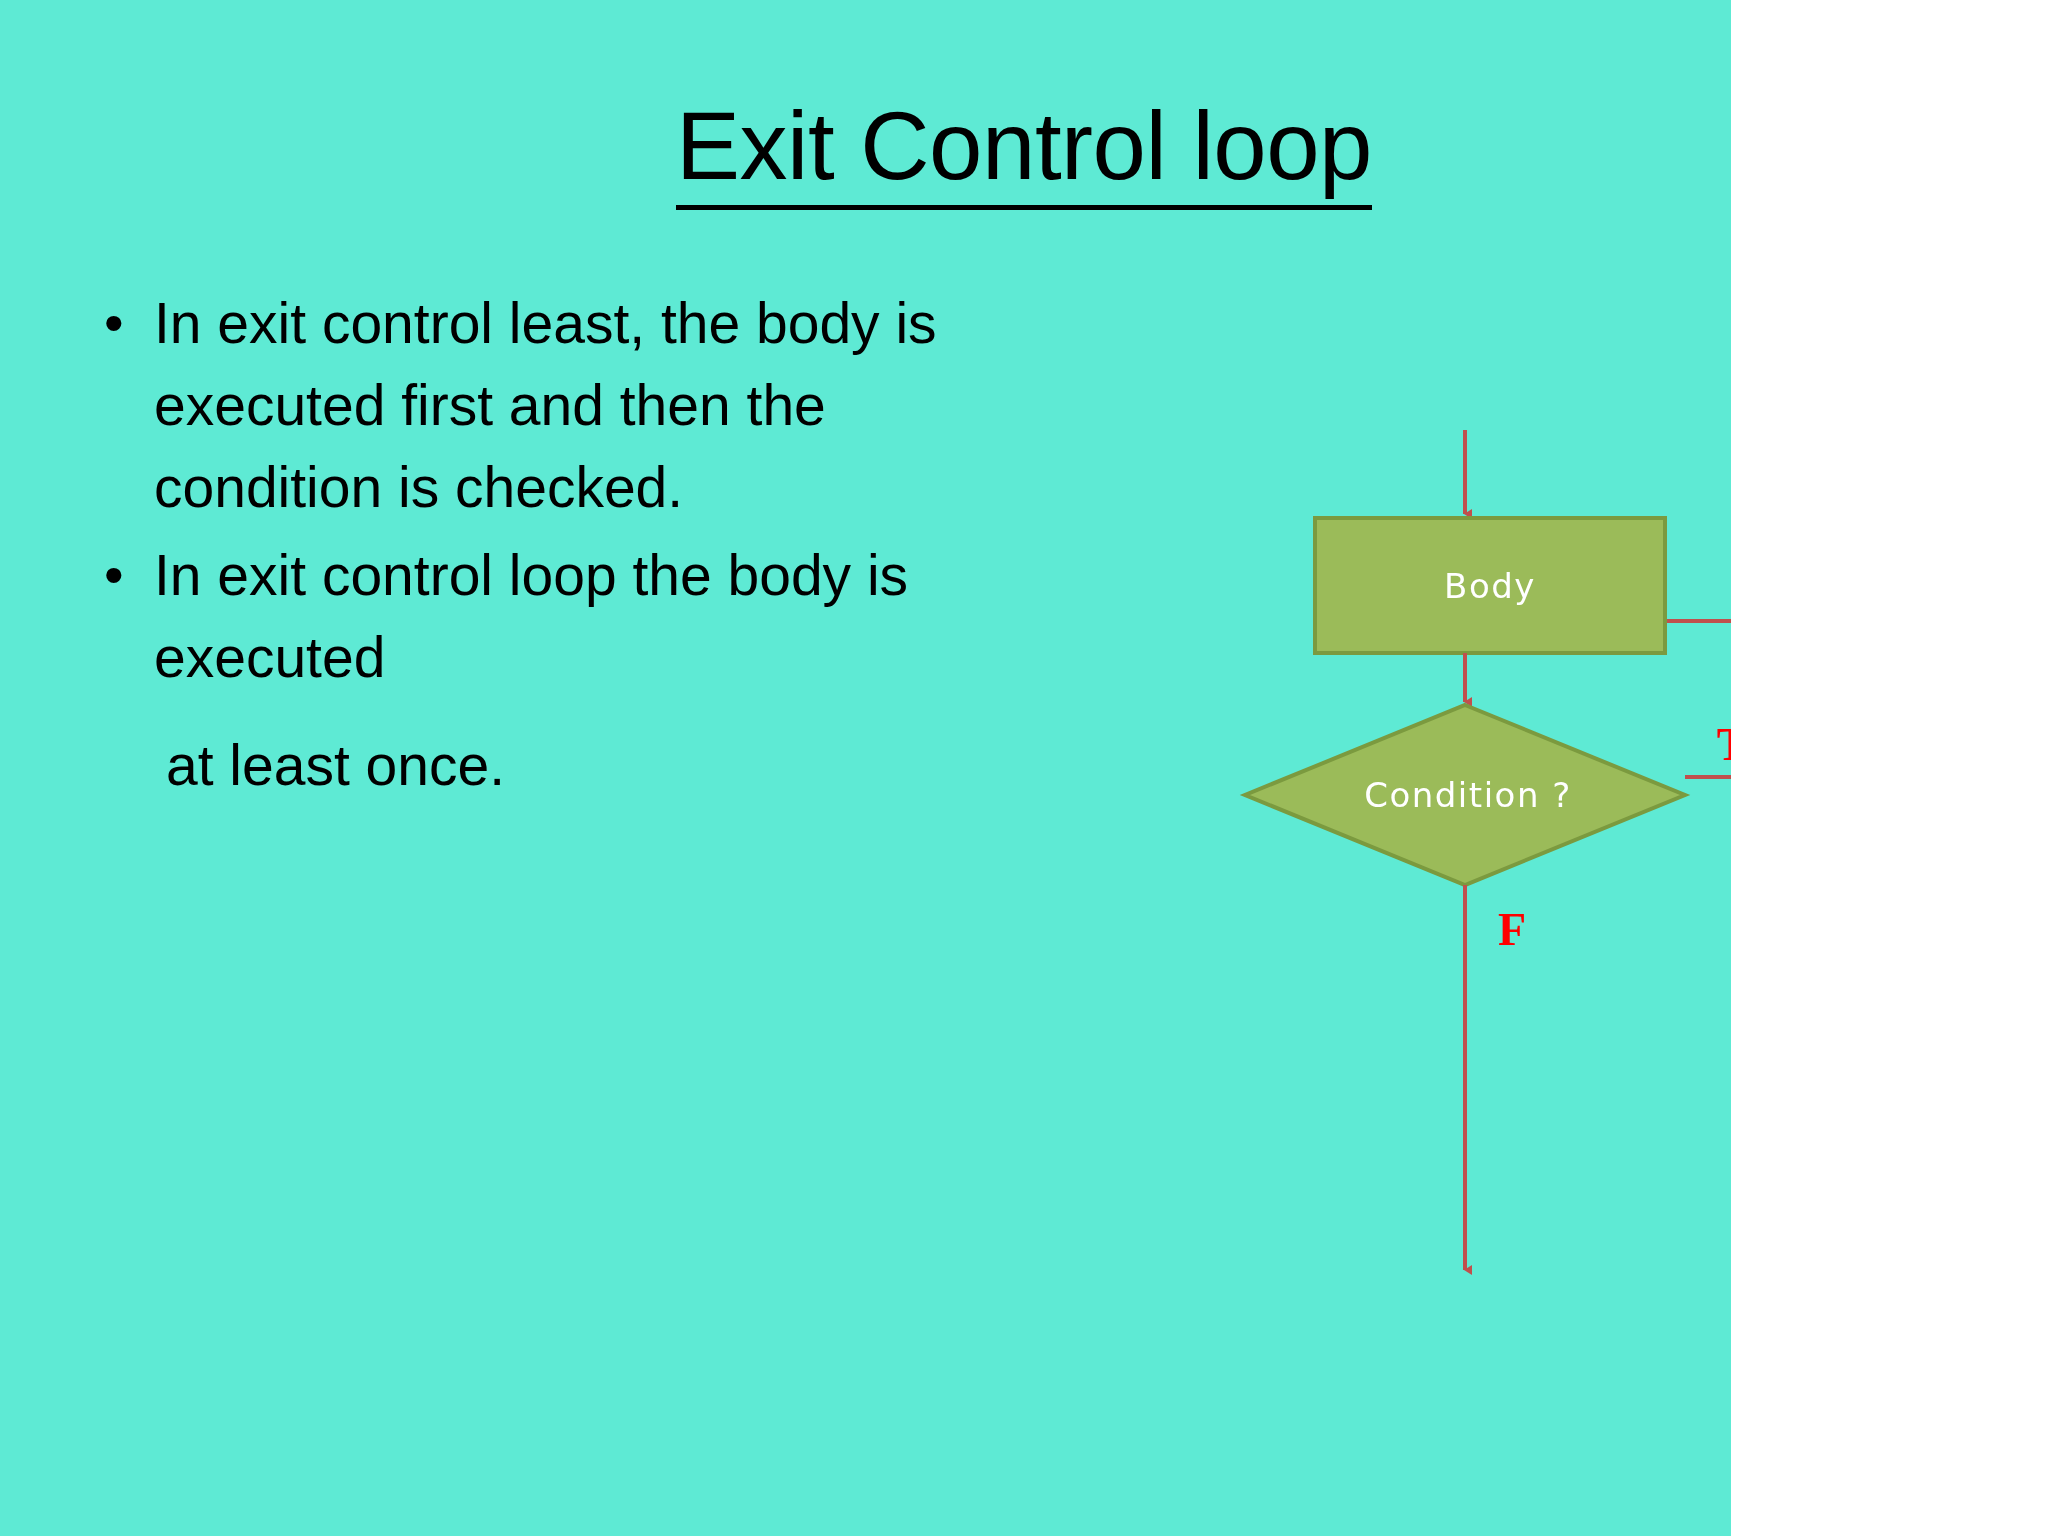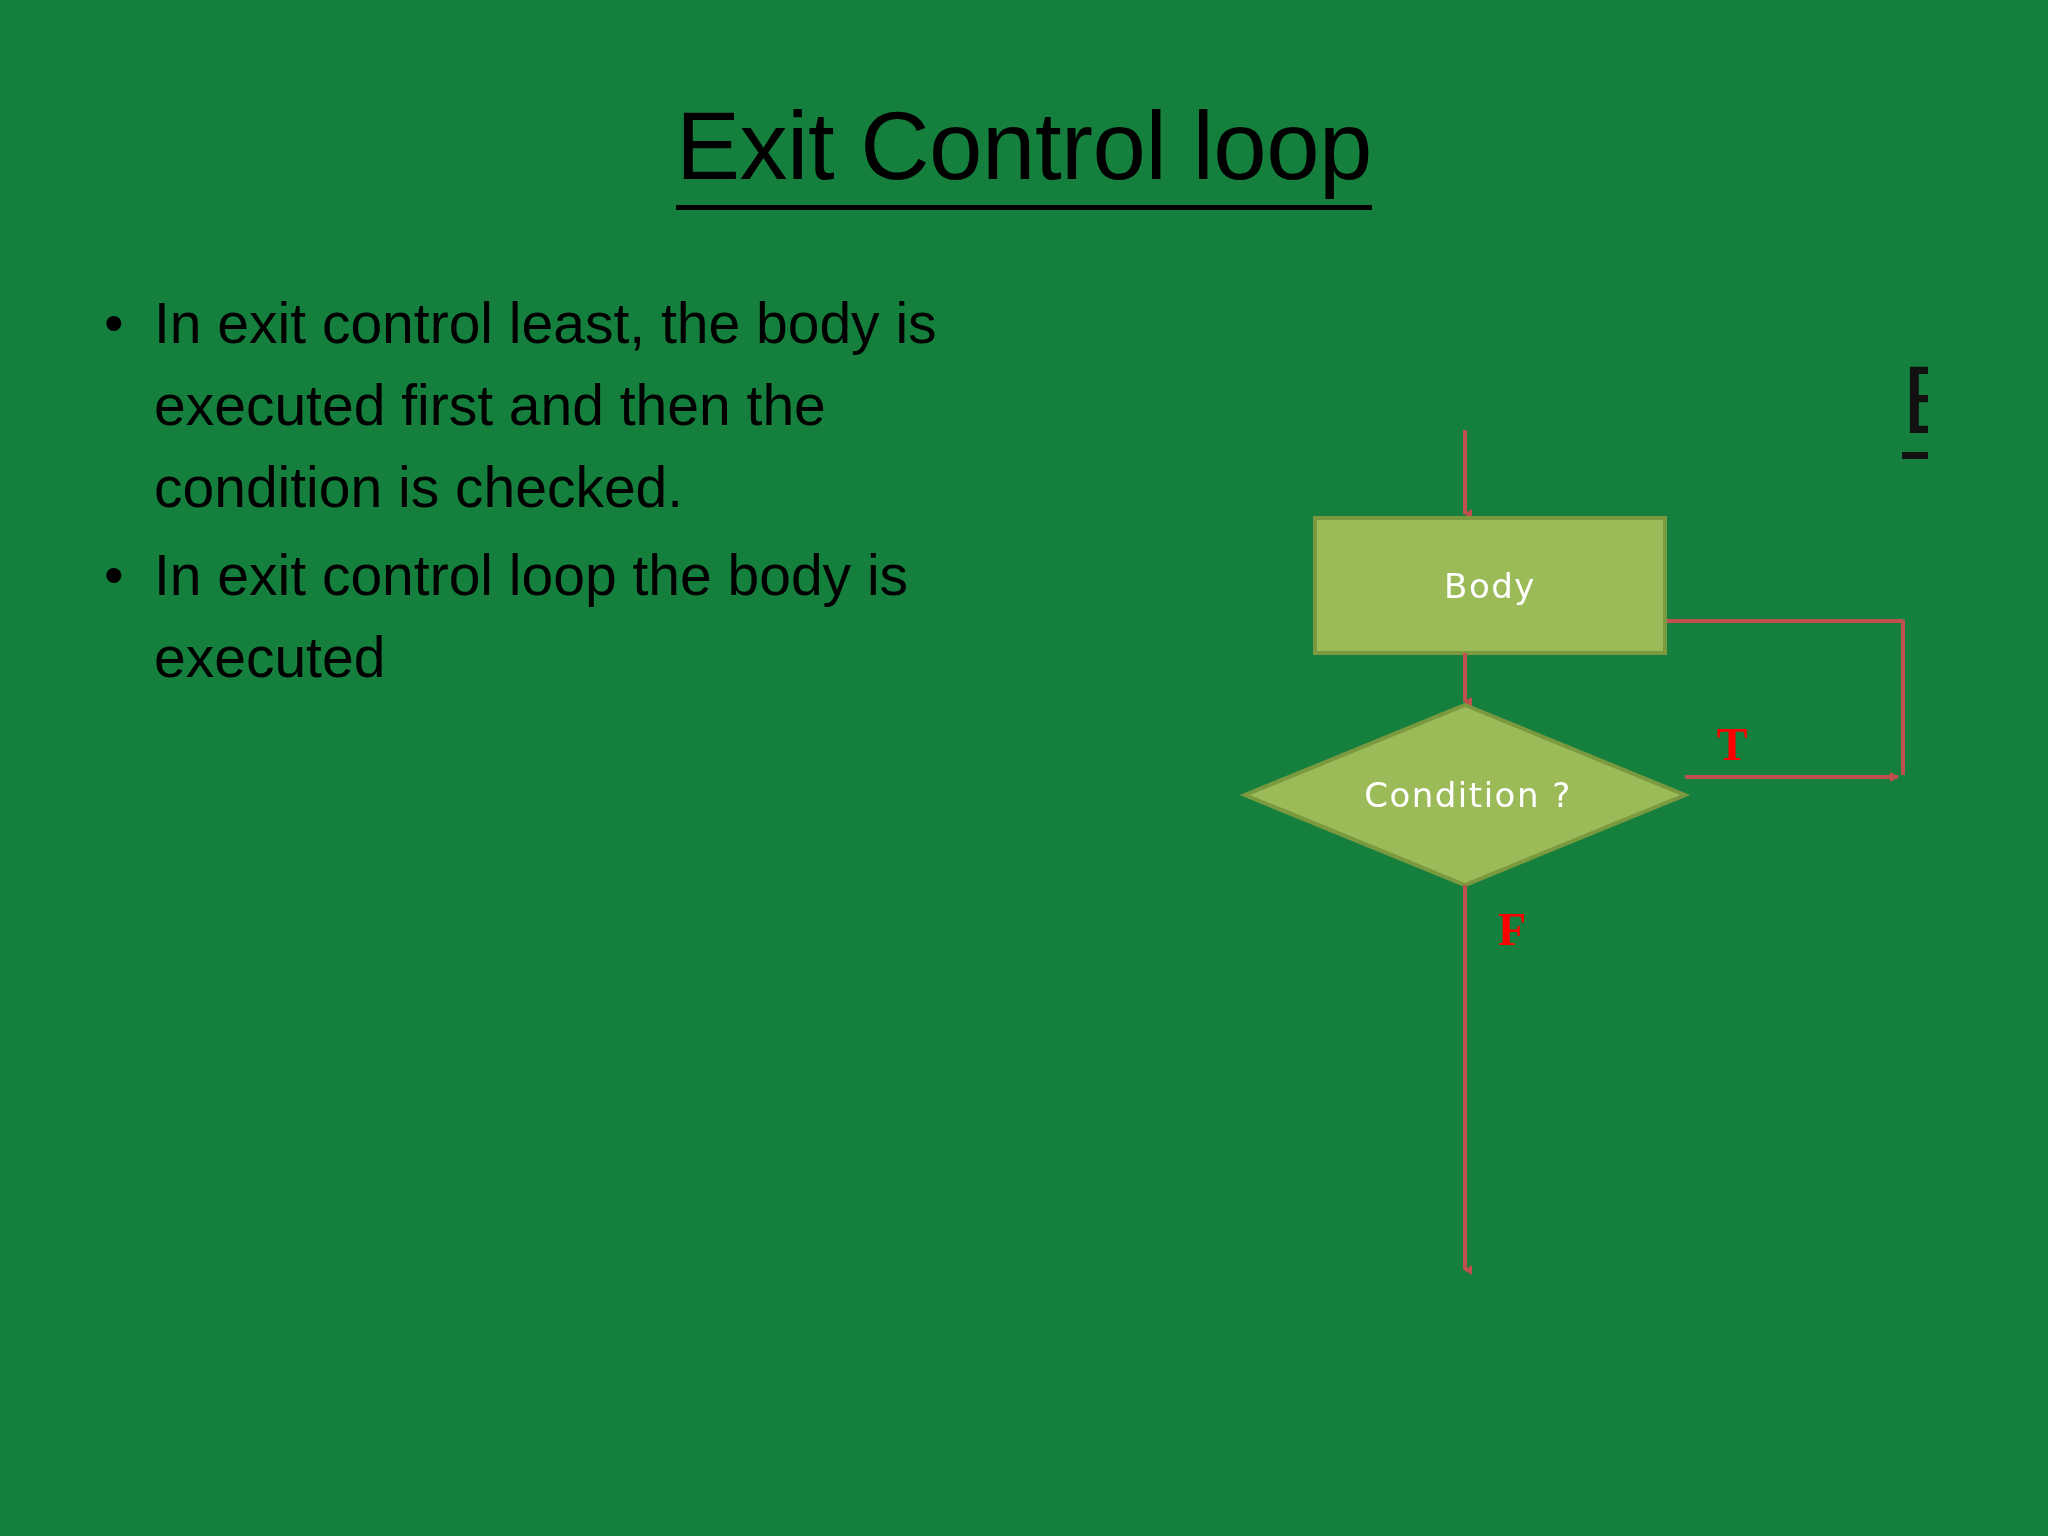--- a/index.html
+++ b/index.html
@@ -7,23 +7,23 @@
     margin: 0;
     padding: 0;
     background: #ffffff;
   }
   body {
     font-family: "Liberation Sans", sans-serif;
     color: #000000;
   }
   #slide {
     position: relative;
-    width: 2048px;
+    width: 1731px;
     height: 1536px;
-    background: #15803d;
+    background: #5eead4;
     overflow: hidden;
   }
 
   
   #slide-title {
     position: absolute;
     left: 0;
     top: 96px;
     width: 2048px;
     text-align: center;
@@ -131,20 +131,24 @@
     <div class="bullet-row">
       <div class="bullet-mark">•</div>
       <div class="bullet-text">In exit control least, the body is executed first and then the condition is checked.</div>
     </div>
 
     <div class="bullet-row">
       <div class="bullet-mark">•</div>
       <div class="bullet-text">In exit control loop the body is executed</div>
     </div>
 
+    <div class="plain-row">
+      <div class="bullet-mark"></div>
+      <div class="bullet-text">at least once.</div>
+    </div>
 
   </div>
 
   <div id="flowchart">
     <svg width="800" height="940" viewBox="0 0 800 940" xmlns="http://www.w3.org/2000/svg">
       <defs>
         <marker id="arrowDown" markerWidth="12" markerHeight="12" refX="6" refY="9" orient="auto" markerUnits="userSpaceOnUse">
           <path d="M1,2 L11,2 L6,10 Z" fill="#C0504D"></path>
         </marker>
         <marker id="arrowLeft" markerWidth="12" markerHeight="12" refX="3" refY="6" orient="auto" markerUnits="userSpaceOnUse">

